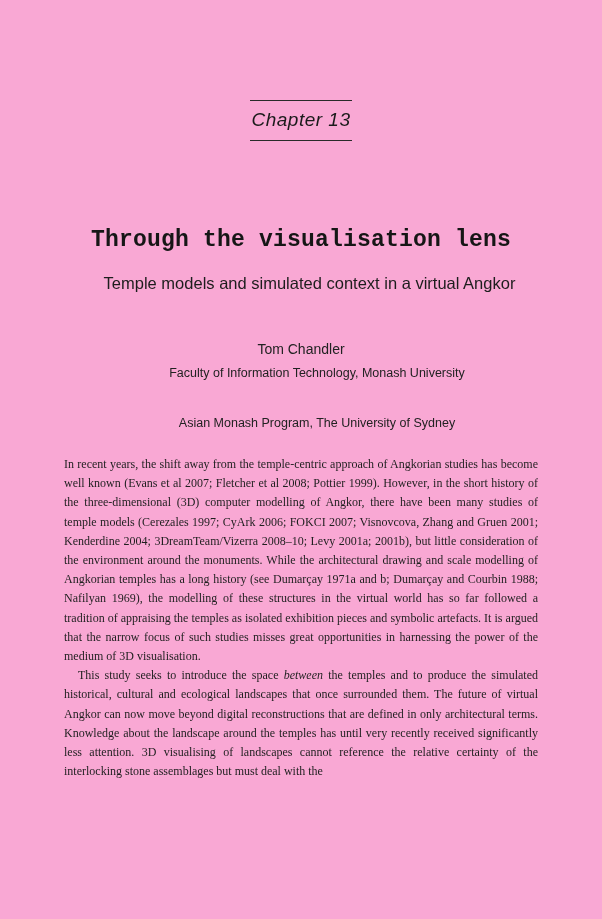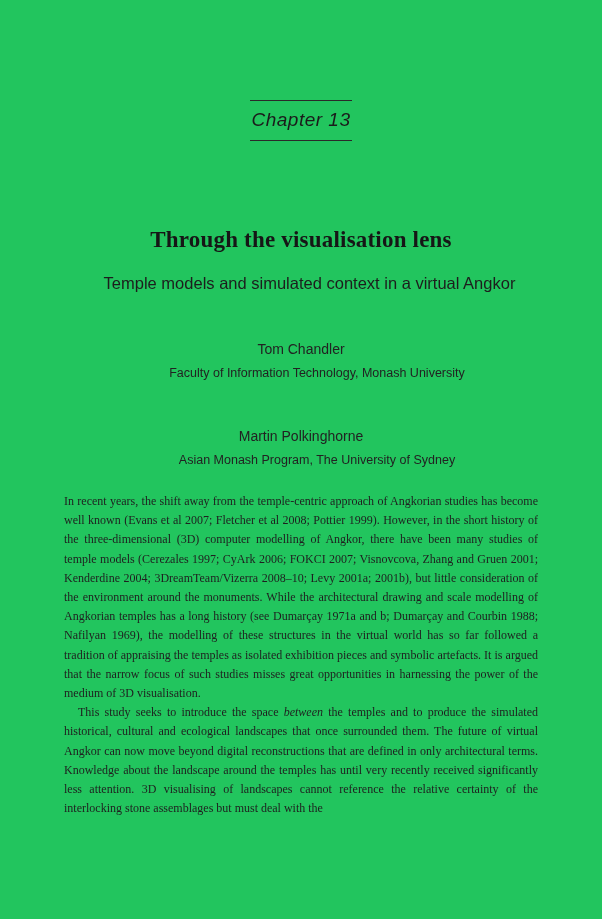--- a/index.html
+++ b/index.html
@@ -5,21 +5,21 @@
   html, body {
     margin: 0;
     padding: 0;
     background: #ffffff;
   }
   .page {
     position: relative;
     width: 602px;
     height: 919px;
     margin: 0 auto;
-    background: #22c55e;
+    background: #f9a8d4;
     overflow: hidden;
     color: #1b1b1b;
   }
   
   .chapter-block {
     margin: 100px auto 0 auto;
     width: 102px;
     border-top: 1.6px solid #2a2a2a;
     border-bottom: 1.6px solid #2a2a2a;
     padding: 8px 0 9px 0;
@@ -29,21 +29,21 @@
     font-family: "Liberation Sans", sans-serif;
     font-style: italic;
     font-size: 19px;
     letter-spacing: 0.5px;
     color: #1b1b1b;
     white-space: nowrap;
   }
   .title {
     margin: 86px 0 0 0;
     text-align: center;
-    font-family: Liberation Serif, serif;
+    font-family: Liberation Mono, monospace;
     font-weight: bold;
     font-size: 23px;
     letter-spacing: 0.2px;
     color: #161616;
   }
   .subtitle {
     margin: 21px 0 0 0;
     text-align: center;
     font-family: "Liberation Sans", sans-serif;
     font-weight: normal;
@@ -101,21 +101,20 @@
   <h1 class="title">Through the visualisation lens</h1>
 
   <h2 class="subtitle">Temple models and simulated context in a virtual Angkor</h2>
 
   <div class="author-block">
     <div class="author-name">Tom Chandler</div>
     <div class="author-affiliation">Faculty of Information Technology, Monash University</div>
   </div>
 
   <div class="author-block">
-    <div class="author-name">Martin Polkinghorne</div>
     <div class="author-affiliation">Asian Monash Program, The University of Sydney</div>
   </div>
 
   <div class="body-text">
       <p><span>In recent years, the shift away from the temple-centric approach of Angkorian studies has become well known (Evans et al 2007; Fletcher et al 2008; Pottier 1999). However, in the short history of the three-dimensional (3D) computer modelling of Angkor, there have been many studies of temple models (Cerezales 1997; CyArk 2006; FOKCI 2007; Visnovcova, Zhang and Gruen 2001; Kenderdine 2004; 3DreamTeam/Vizerra 2008–10; Levy 2001a; 2001b), but little consideration of the environment around the monuments. While the architectural drawing and scale modelling of Angkorian temples has a long history (see Dumarçay 1971a and b; Dumarçay and Courbin 1988; Nafilyan 1969), the modelling of these structures in the virtual world has so far followed a tradition of appraising the temples as isolated exhibition pieces and symbolic artefacts. It is argued that the narrow focus of such studies misses great opportunities in harnessing the power of the medium of 3D visualisation.</span></p>
       <p class="indent"><span>This study seeks to introduce the space </span><em>between</em><span> the temples and to produce the simulated historical, cultural and ecological landscapes that once surrounded them. The future of virtual Angkor can now move beyond digital reconstructions that are defined in only architectural terms. Knowledge about the landscape around the temples has until very recently received significantly less attention. 3D visualising of landscapes cannot reference the relative certainty of the interlocking stone assemblages but must deal with the</span></p>
     </div>
 
 </div>
 

